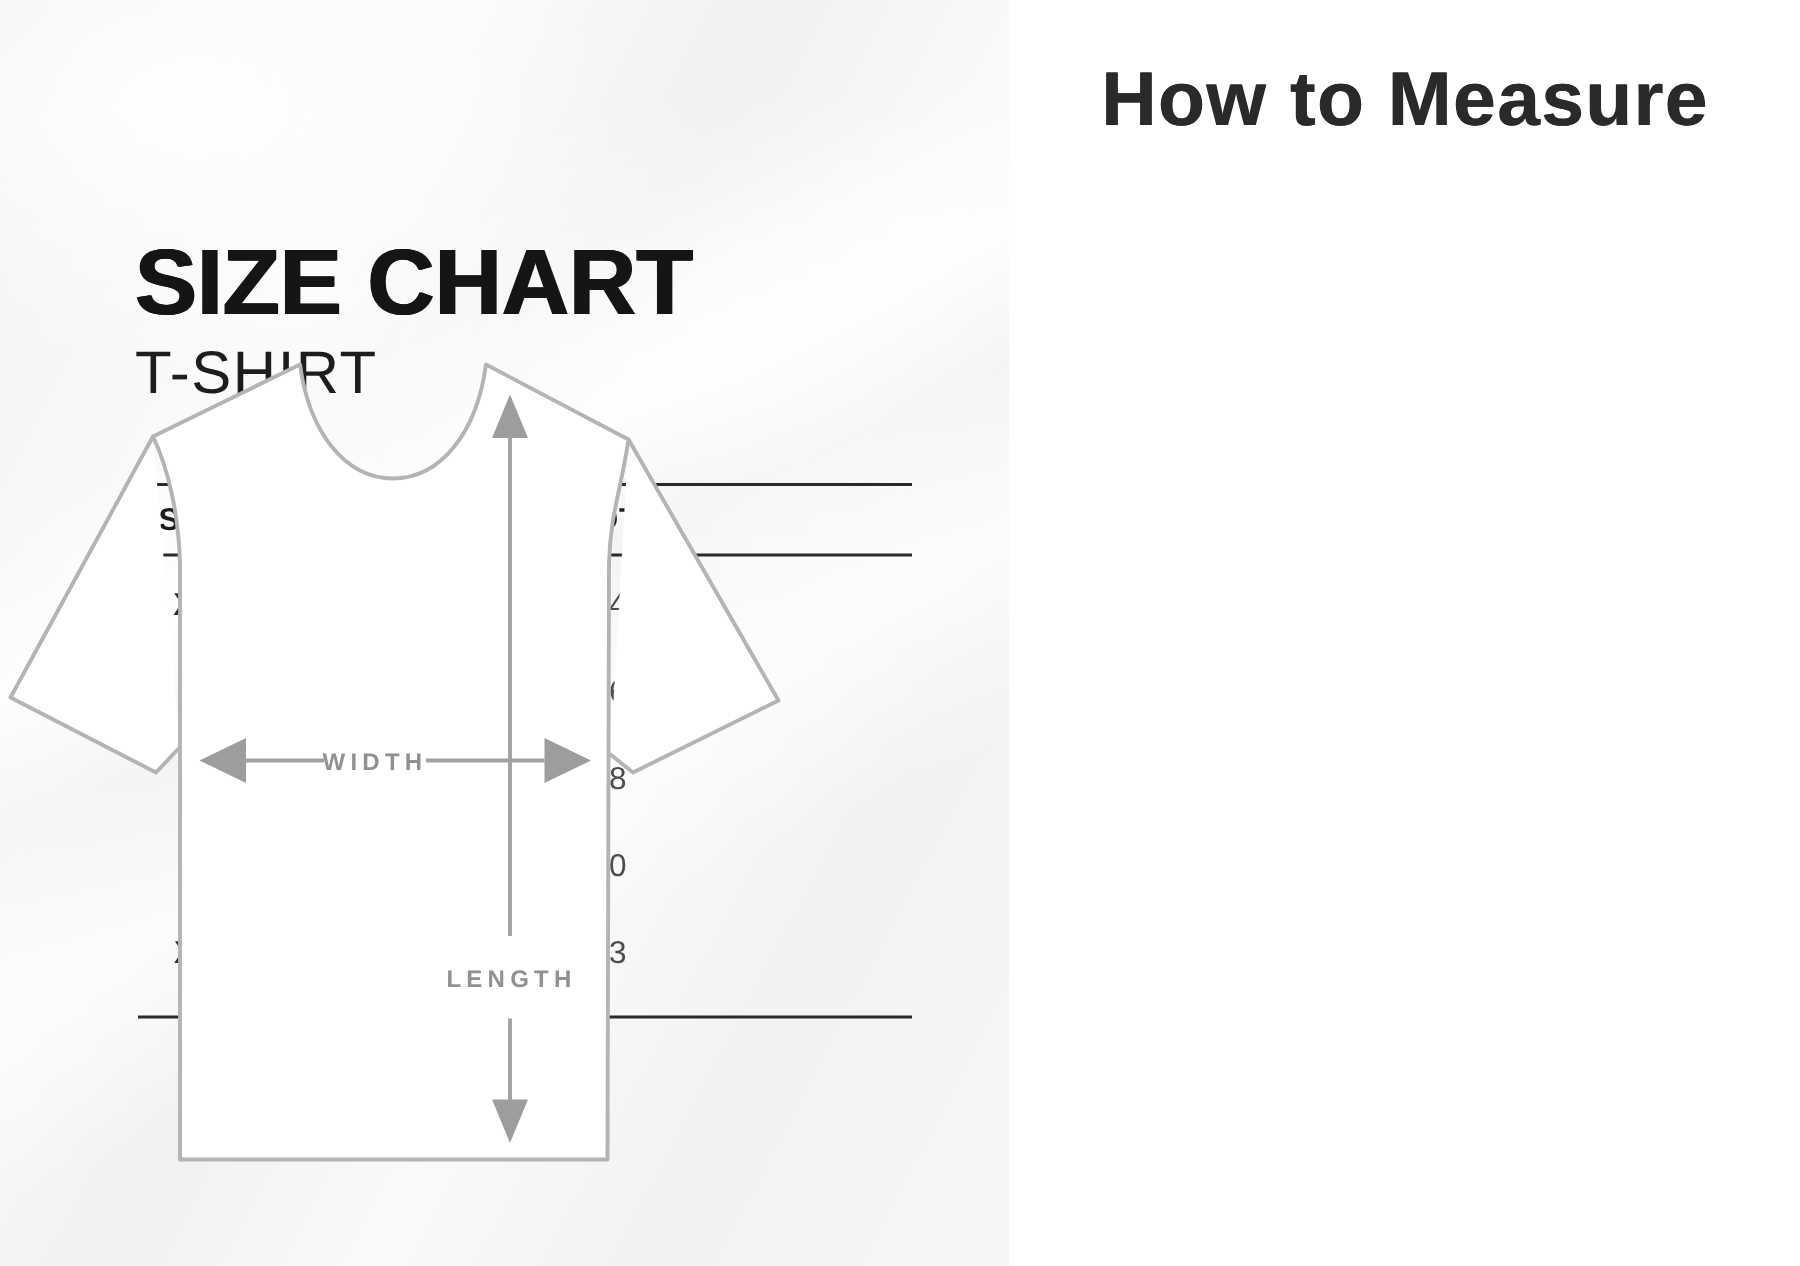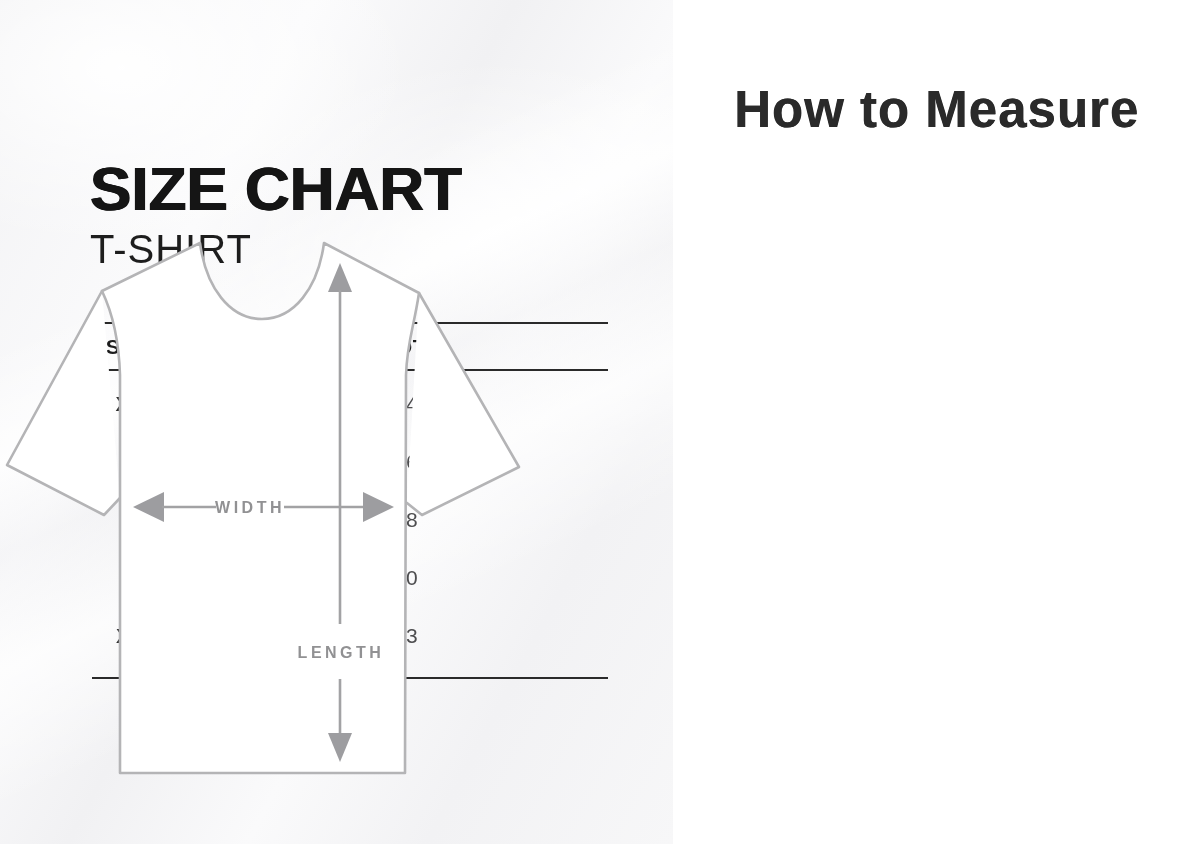--- a/index.html
+++ b/index.html
@@ -105,21 +105,20 @@
     position: absolute;
     left: 0; top: 36px;
     width: 100%;
     text-align: center;
     font-size: 51px;
     font-weight: 700;
     color: #2a2a2a;
     letter-spacing: 1px;
     text-shadow: 0.5px 0 0 #2a2a2a;
     white-space: nowrap;
-    margin-top: 44px;
   }
 
   .tshirt-diagram {
     position: absolute;
     left: -13px;   
     top: 230px;
     width: 540px;
     height: 560px;
   }
 

